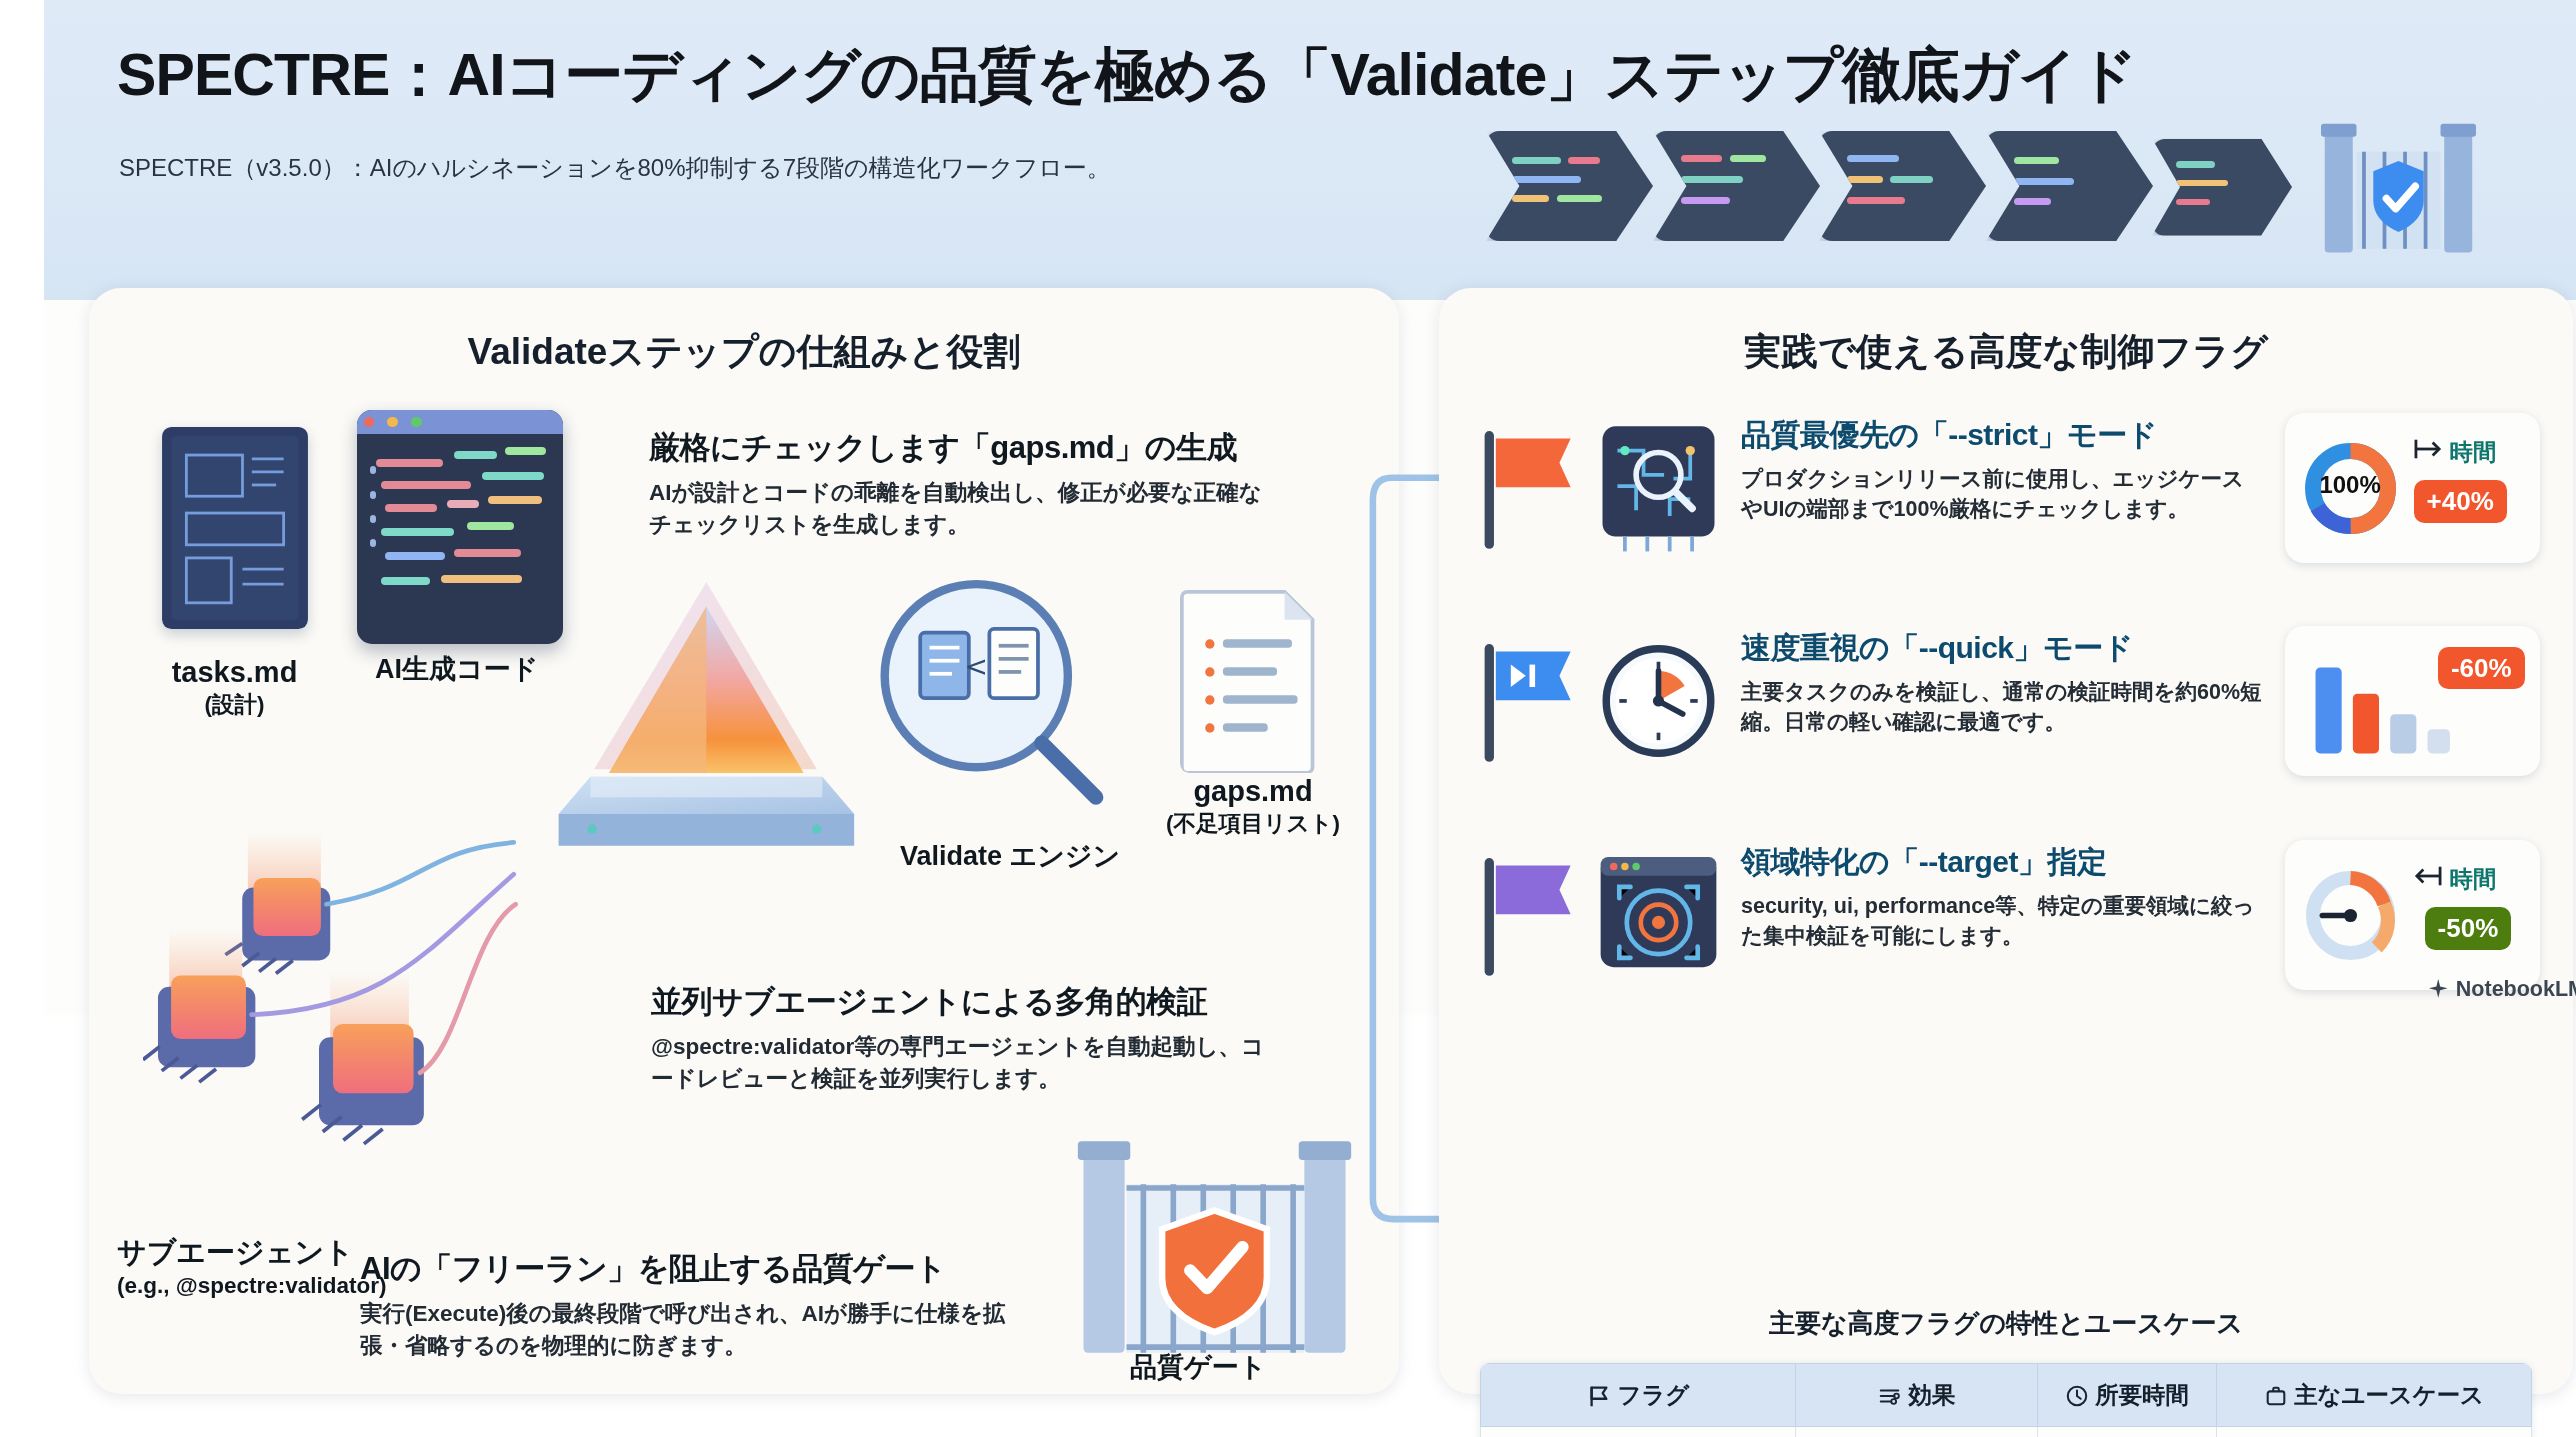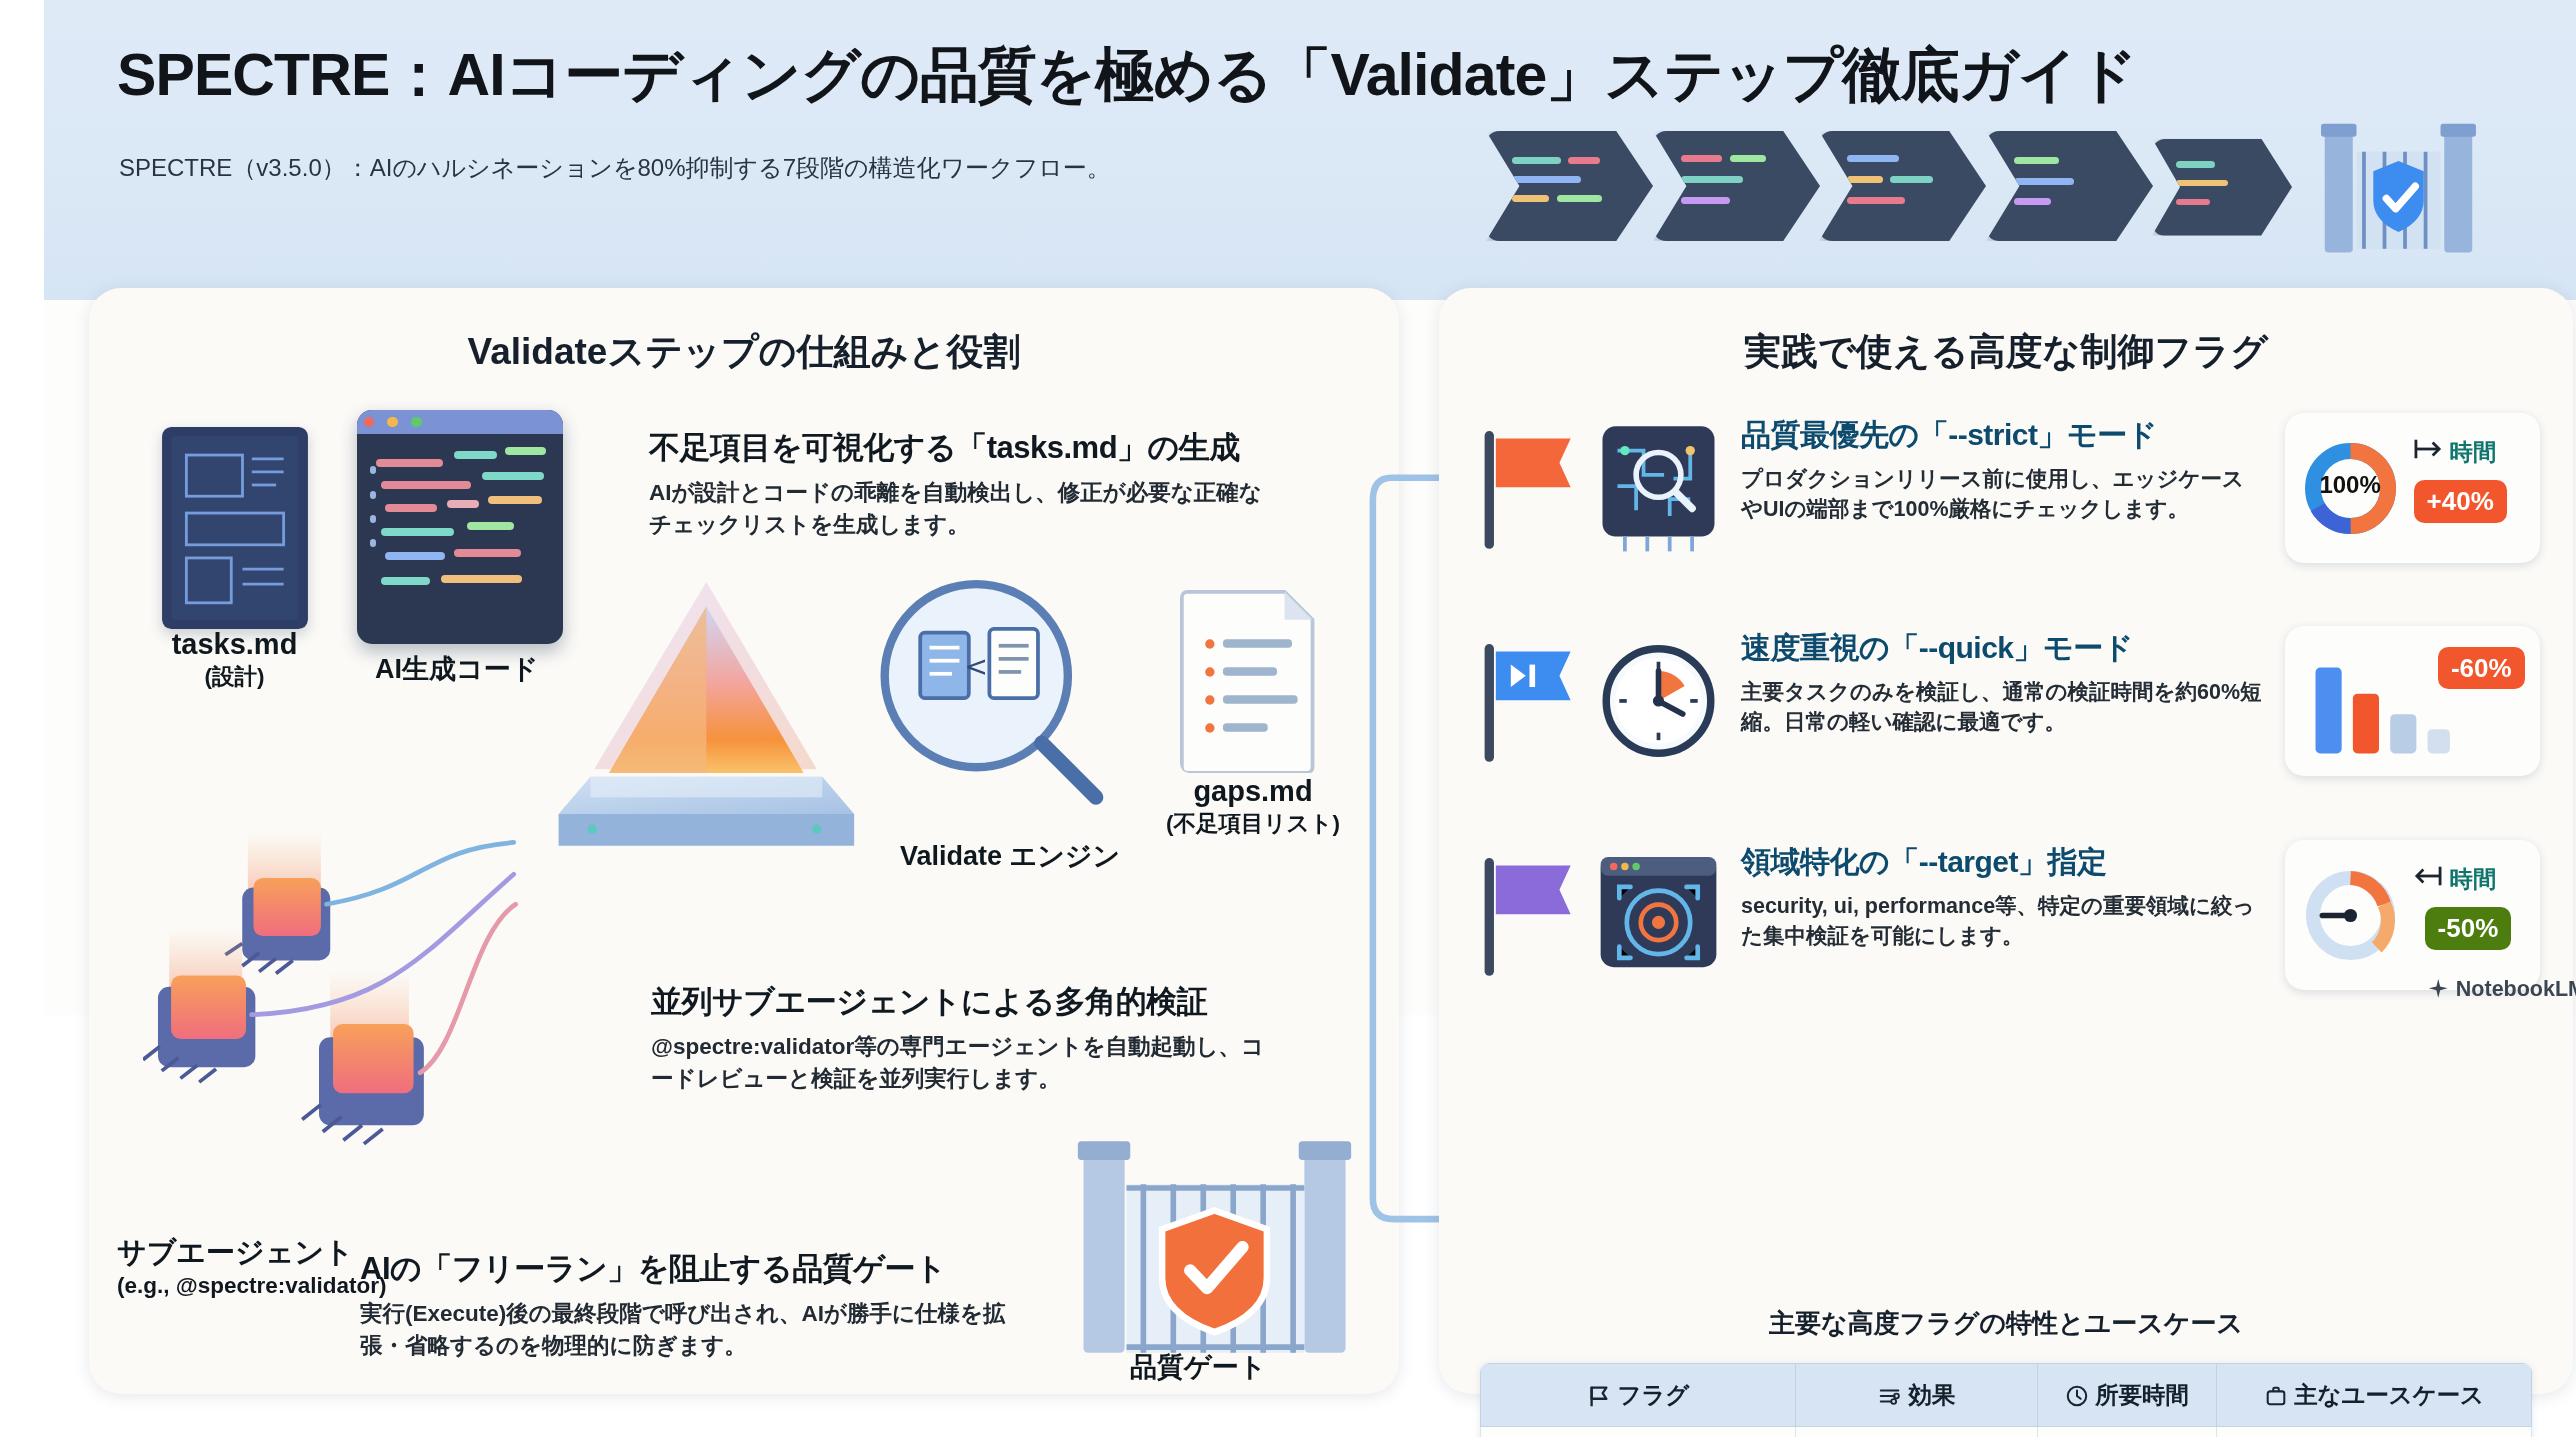--- a/index.html
+++ b/index.html
@@ -197,21 +197,21 @@
         <rect x="26" y="30" width="60" height="44"></rect>
         <rect x="26" y="92" width="104" height="34"></rect>
         <rect x="26" y="140" width="48" height="48"></rect>
         <line x1="96" y1="34" x2="130" y2="34"></line>
         <line x1="96" y1="48" x2="130" y2="48"></line>
         <line x1="96" y1="62" x2="122" y2="62"></line>
         <line x1="86" y1="152" x2="130" y2="152"></line>
         <line x1="86" y1="168" x2="130" y2="168"></line>
       </g>
     </svg>
-    <div class="lbl" style="left:37px; top:340px; width:217px;">
+    <div class="lbl" style="left:37px; top:368px; width:217px;">
       <span class="big">tasks.md</span>
       <span class="small">(設計)</span>
     </div>
 
     <div class="codewin" style="left:268px; top:122px; width:206px; height:234px;">
       <div class="bar">
         <span class="dot" style="background:#ef6a5c"></span>
         <span class="dot" style="background:#f3b84c"></span>
         <span class="dot" style="background:#5fcb68"></span>
       </div>
@@ -230,21 +230,21 @@
       <i style="left:24px;top:167px;width:49px;background:#7fd9c8"></i>
       <i style="left:84px;top:165px;width:81px;background:#f0bf7d"></i>
       <i style="left:13px;top:56px;width:5.6px;background:#9bb4e0"></i>
       <i style="left:13px;top:81px;width:5.6px;background:#9bb4e0"></i>
       <i style="left:13px;top:105px;width:5.6px;background:#9bb4e0"></i>
       <i style="left:13px;top:129px;width:5.6px;background:#9bb4e0"></i>
     </div>
     <div class="lbl-inline" style="left:286px; top:363px;">AI生成コード</div>
 
     <div class="blk" style="left:560px; top:139px; width:618px;">
-      <h3>不足項目を可視化する「tasks.md」の生成</h3>
+      <h3>厳格にチェックします「gaps.md」の生成</h3>
       <p>AIが設計とコードの乖離を自動検出し、修正が必要な正確なチェックリストを生成します。</p>
     </div>
 
     <svg class="prism" style="left:447px; top:281px; width:337px; height:318px;" viewBox="0 0 360 340">
       <defs>
         <linearGradient id="pg" x1="0" y1="0" x2="0" y2="1">
           <stop offset="0" stop-color="#cfd7f5"></stop>
           <stop offset="0.45" stop-color="#f3a6a0"></stop>
           <stop offset="0.8" stop-color="#f6923c"></stop>
           <stop offset="1" stop-color="#f9c26a"></stop>

